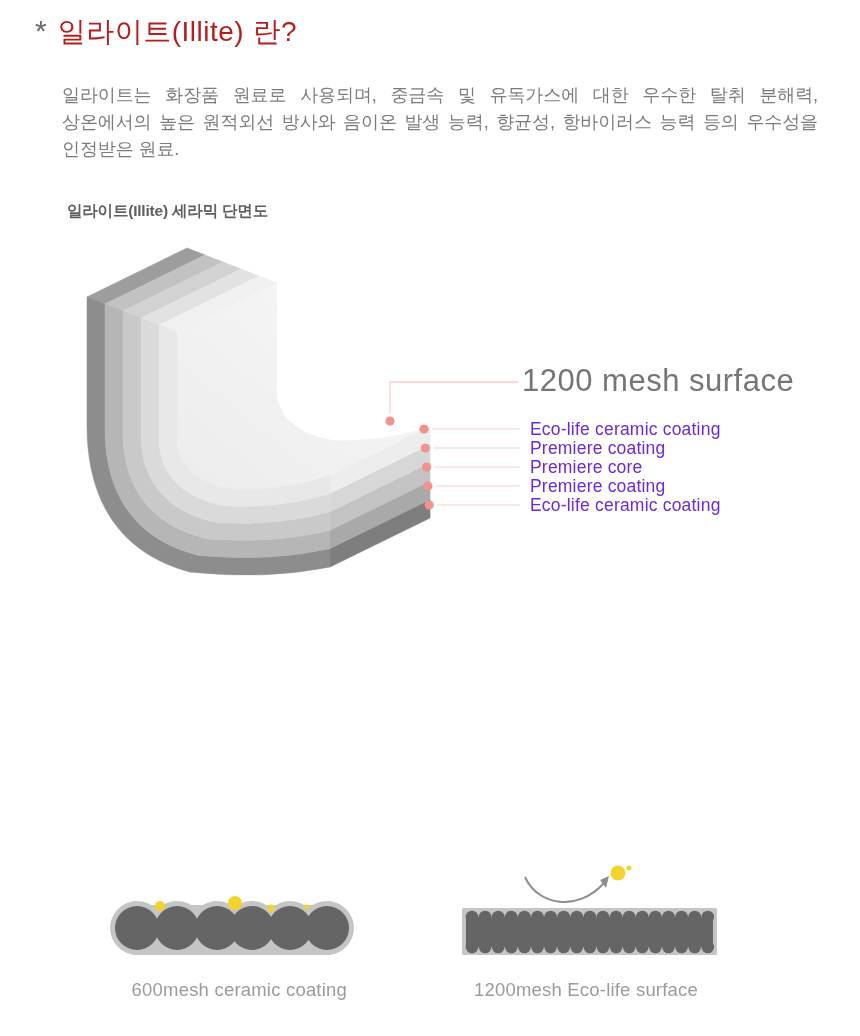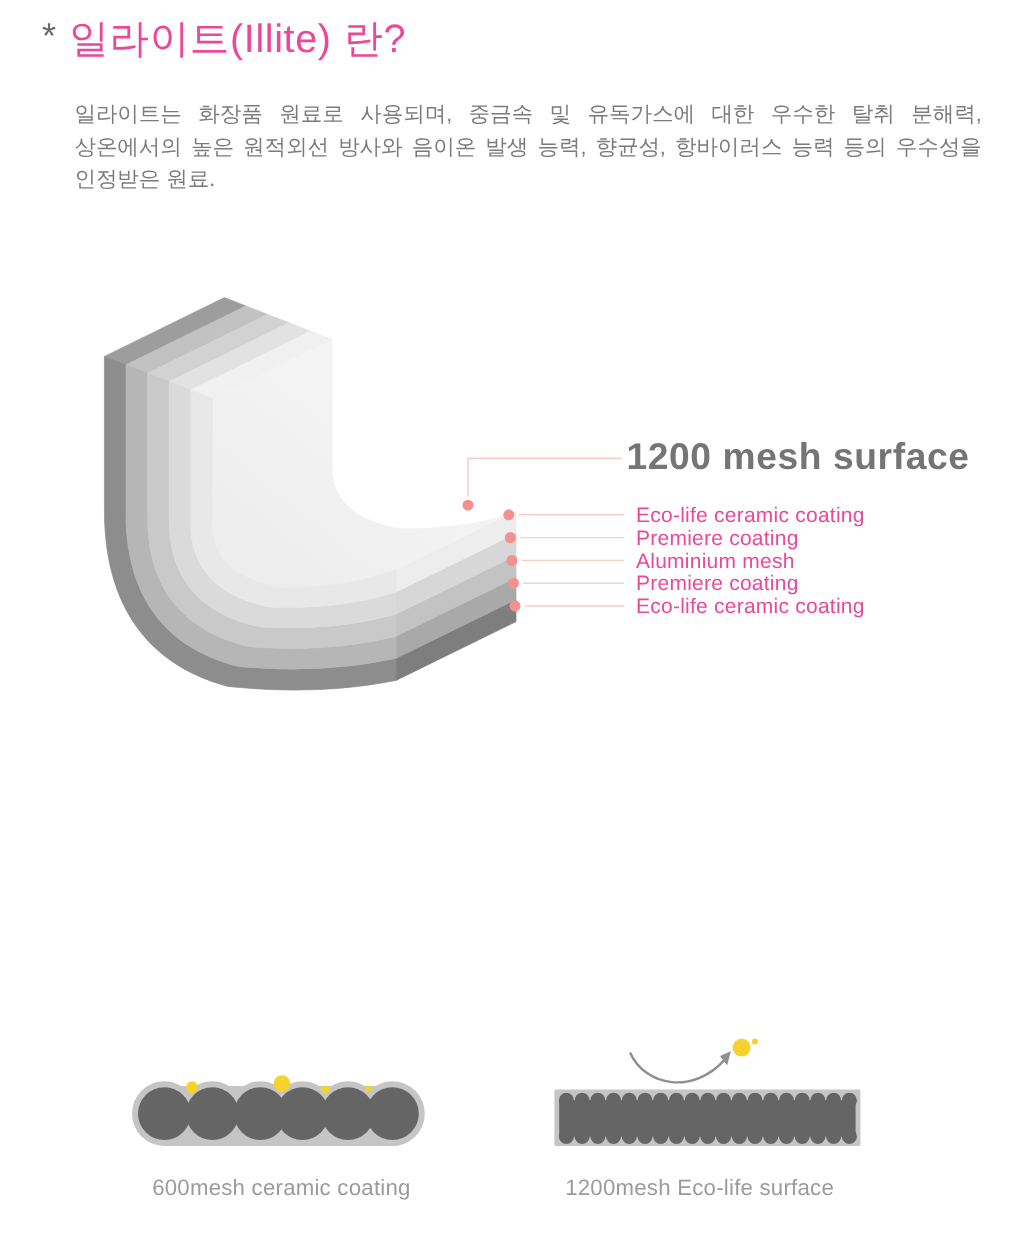--- a/index.html
+++ b/index.html
@@ -1,51 +1,52 @@
 <!DOCTYPE html>
 <html><head>
 <meta charset="utf-8">
 <style>
   html,body{margin:0;padding:0;}
   body{font-family:"Liberation Sans","DejaVu Sans",sans-serif;background:#fff;}
   .page{position:relative;width:860px;height:1036px;background:#fff;overflow:hidden;}
 
   .title-row{position:absolute;left:35px;top:12px;display:flex;align-items:flex-start;gap:11px;color:#666;}
   .title-row .ast{font-size:30px;line-height:38px;color:#6a6a6a;}
-  .title-row h1{margin:0;font-size:33px;line-height:40px;font-weight:400;color:#ec4899;letter-spacing:.5px;}
+  .title-row h1{margin:0;font-size:28px;line-height:40px;font-weight:400;color:#b91c1c;letter-spacing:.5px;}
 
   .para{position:absolute;left:62px;color:#7b7b7b;font-size:18px;line-height:27px;
         text-align:justify;word-break:keep-all;letter-spacing:-.1px;}
   .intro{top:64px;width:756px;}
   .bodytext{top:658px;width:756px;}
 
   .section-caption{position:absolute;left:67px;top:201px;font-size:15.5px;font-weight:600;color:#5f5f5f;letter-spacing:-.2px;}
 
   .cross-section{position:absolute;left:60px;top:240px;width:790px;height:372px;}
   .cross-section svg{position:absolute;left:0;top:0;}
-  .surface-label{position:absolute;left:462px;top:123px;font-size:31px;color:#757575;letter-spacing:.5px;white-space:nowrap;font-weight:bold;}
-  .layer-label{position:absolute;left:470px;height:20px;line-height:20px;font-size:17.5px;color:#ec4899;letter-spacing:.2px;white-space:nowrap;}
+  .surface-label{position:absolute;left:462px;top:123px;font-size:31px;color:#757575;letter-spacing:.5px;white-space:nowrap;}
+  .layer-label{position:absolute;left:470px;height:20px;line-height:20px;font-size:17.5px;color:#6d28d9;letter-spacing:.2px;white-space:nowrap;}
 
   .comparison{position:absolute;left:60px;top:860px;width:700px;height:112px;}
-  .fig-caption{position:absolute;top:979px;font-size:18.5px;color:#9b9b9b;text-align:center;letter-spacing:.2px;}
+  .fig-caption{position:absolute;top:979px;font-size:18.5px;color:#9b9b9b;text-align:right;letter-spacing:.2px;}
   .fig-caption.left{left:122px;width:225px;}
   .fig-caption.right{left:468px;width:230px;}
 </style>
 </head>
 <body>
 
 <div class="page">
 
   <div class="title-row">
     <span class="ast">*</span>
     <h1>일라이트(Illite) 란?</h1>
   </div>
 
   <p class="para intro">일라이트는 화장품 원료로 사용되며, 중금속 및 유독가스에 대한 우수한 탈취 분해력, 상온에서의 높은 원적외선 방사와 음이온 발생 능력, 향균성, 항바이러스 능력 등의 우수성을 인정받은 원료.</p>
 
+  <div class="section-caption">일라이트(Illite) 세라믹 단면도</div>
 
   <div class="cross-section">
     <svg id="pan-svg" width="790" height="372" viewBox="0 0 790 372">
         <defs>
           <linearGradient id="innergrad" x1="0" y1="1" x2="1" y2="0">
             <stop offset="0" stop-color="#ececec"></stop>
             <stop offset="1" stop-color="#f8f8f8"></stop>
           </linearGradient>
         </defs>
         <polygon points="27.0,57.0 45.0,64.0 145.0,15.0 127.0,8.0" fill="#9d9d9d" stroke="#9d9d9d" stroke-width="0.6"></polygon>
@@ -73,21 +74,21 @@
         <line x1="374.6" y1="227" x2="460" y2="227" stroke="#f6cfcb" stroke-width="1.2"></line>
         <circle cx="366.6" cy="227" r="4.6" fill="#f2928f"></circle>
         <line x1="375.9" y1="246" x2="460" y2="246" stroke="#f6cfcb" stroke-width="1.2"></line>
         <circle cx="367.9" cy="246" r="4.6" fill="#f2928f"></circle>
         <line x1="377.2" y1="265" x2="460" y2="265" stroke="#f6cfcb" stroke-width="1.2"></line>
         <circle cx="369.2" cy="265" r="4.6" fill="#f2928f"></circle>
       </svg>
     <div class="surface-label">1200 mesh surface</div>
     <div class="layer-label" style="top:179px">Eco-life ceramic coating</div>
     <div class="layer-label" style="top:198px">Premiere coating</div>
-    <div class="layer-label" style="top:217px">Aluminium mesh</div>
+    <div class="layer-label" style="top:217px">Premiere core</div>
     <div class="layer-label" style="top:236px">Premiere coating</div>
     <div class="layer-label" style="top:255px">Eco-life ceramic coating</div>
   </div>
 
 
   <svg class="comparison" width="700" height="112" viewBox="0 0 700 112" id="cmp-svg">
       <rect x="55" y="45" width="237" height="50" rx="25" fill="#c5c5c5"></rect>
       <circle cx="77" cy="68" r="27" fill="#c5c5c5"></circle>
       <circle cx="117" cy="68" r="27" fill="#c5c5c5"></circle>
       <circle cx="157" cy="68" r="27" fill="#c5c5c5"></circle>

